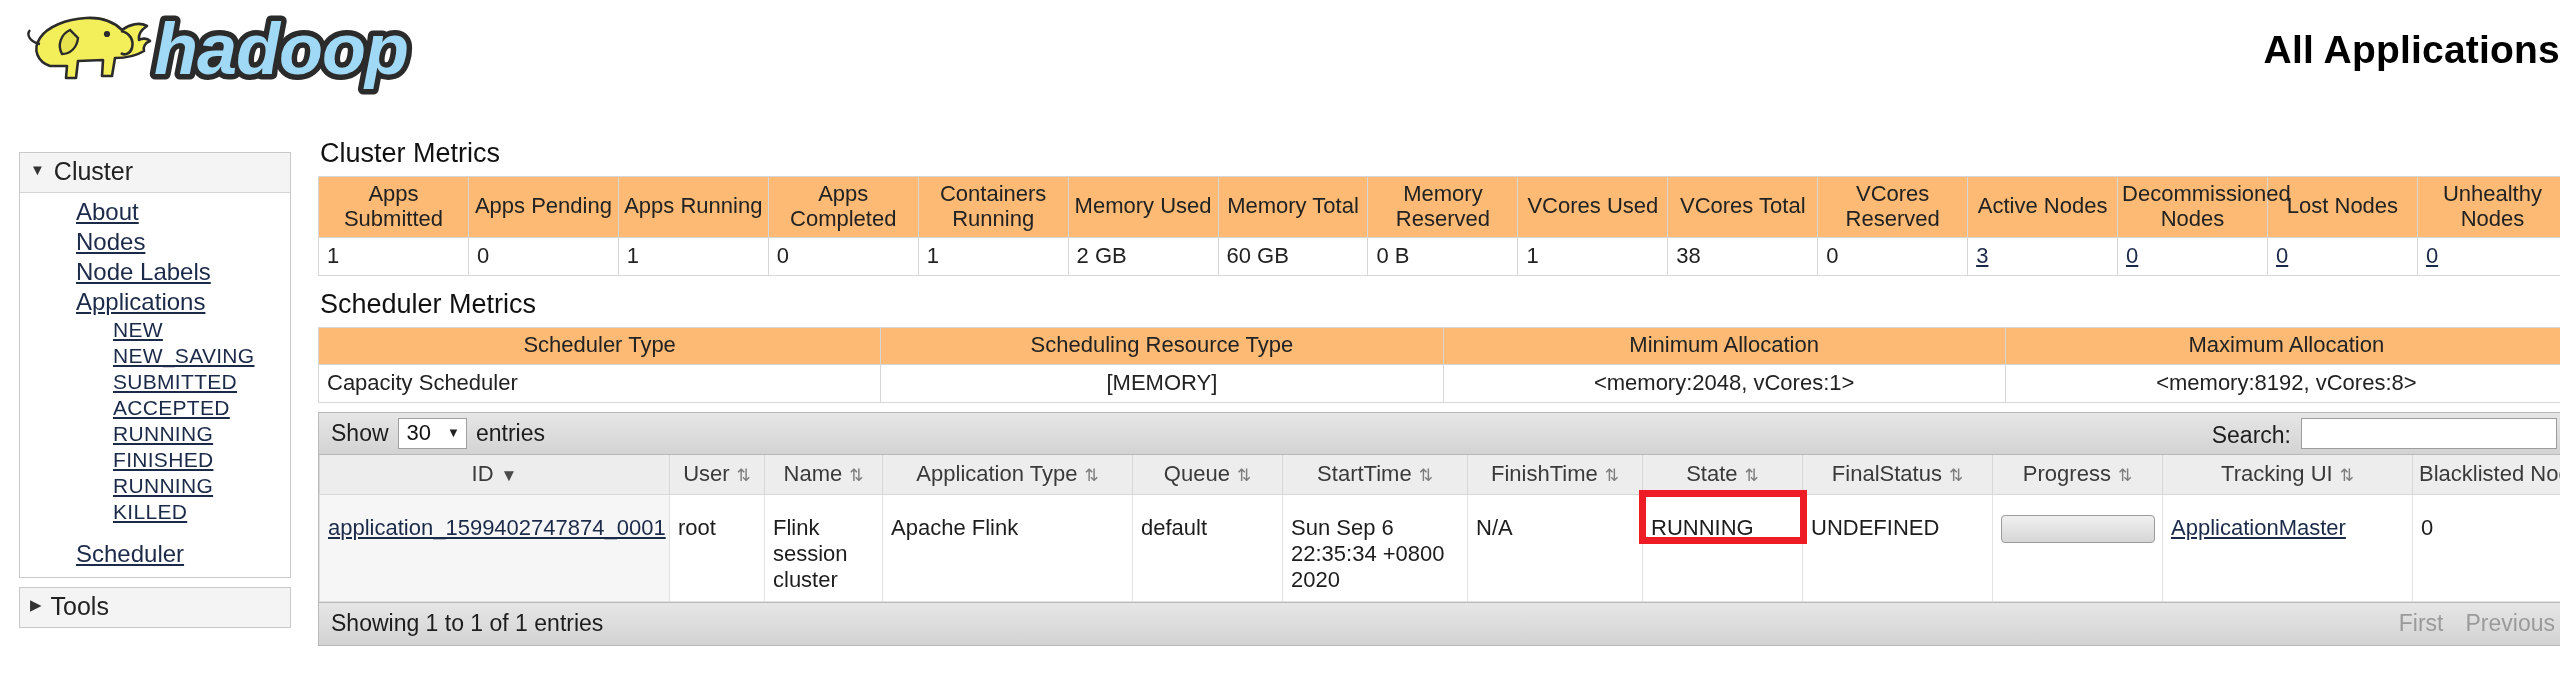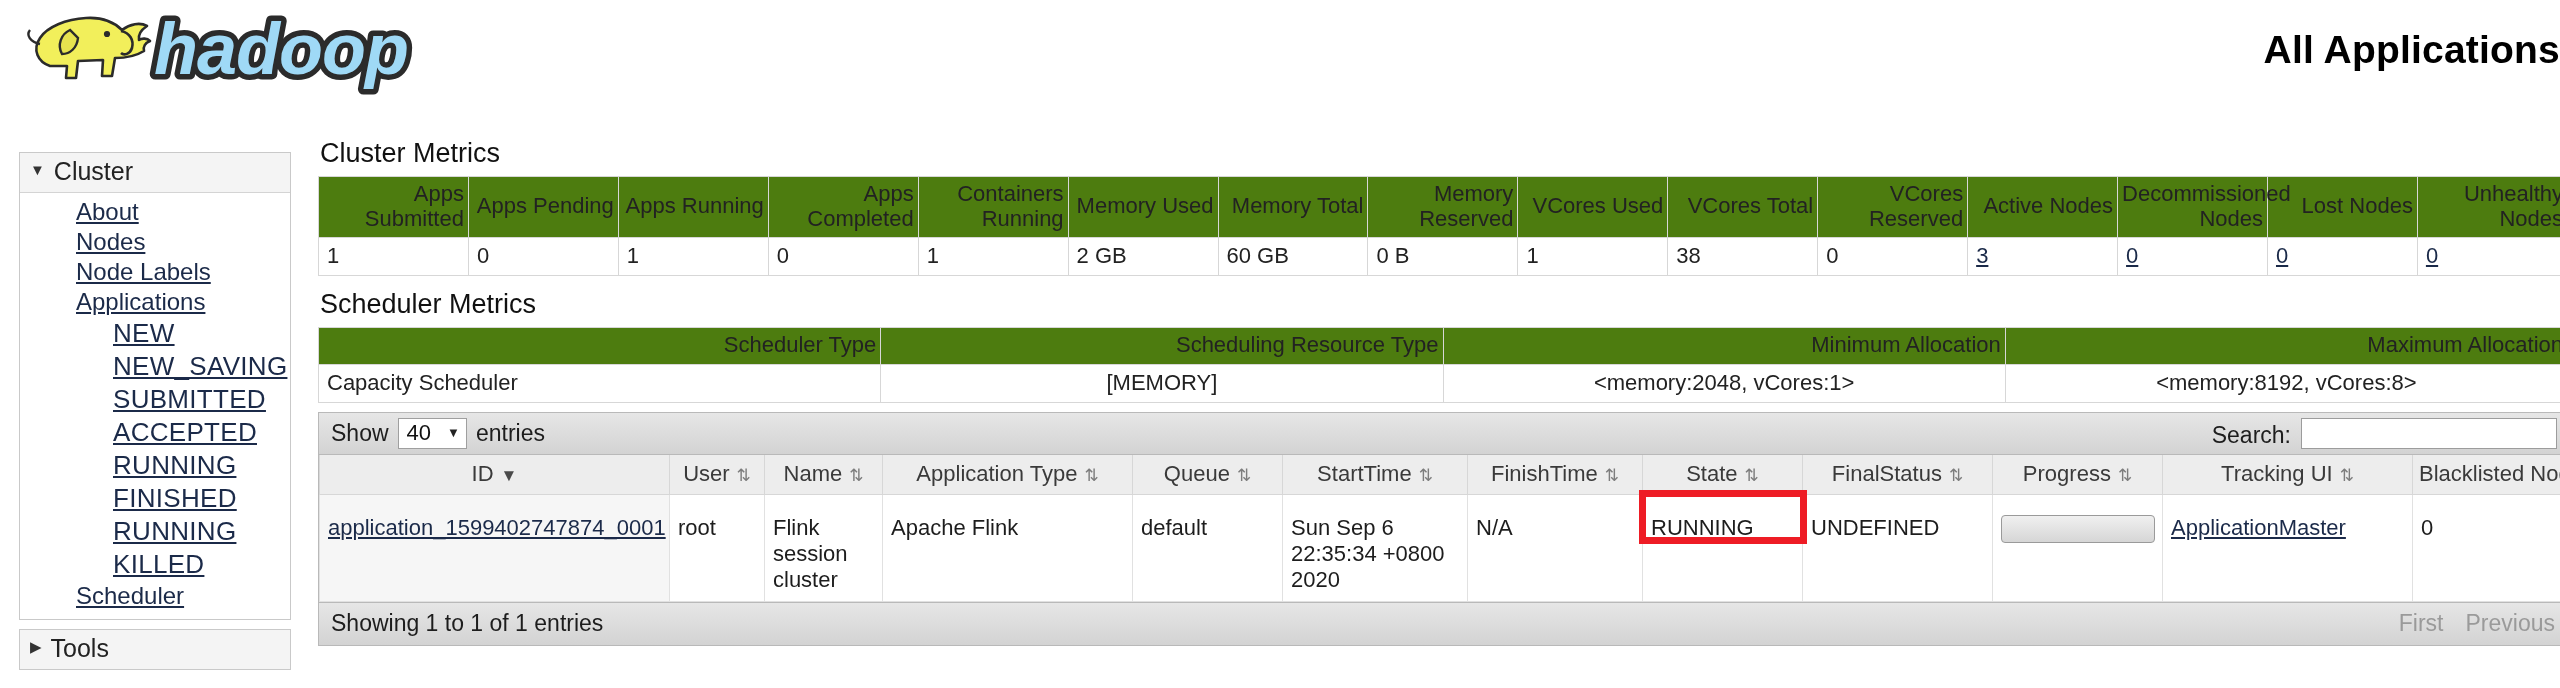--- a/index.html
+++ b/index.html
@@ -44,22 +44,22 @@
     display: block;
     font-size: 24px;
     color: #1b2a49;
     text-decoration: underline;
     padding: 1px 0 1px 0;
     margin-left: 56px;
     white-space: nowrap;
     width: max-content;
     cursor: pointer;
   }
-  .nav-link.state { font-size: 26px; margin-left: 93px; letter-spacing: 0.3px; }
-  .nav-link.spaced { }
+  .nav-link.state { font-size: 21px; margin-left: 93px; letter-spacing: 0.3px; }
+  .nav-link.spaced { margin-top: 14px; }
   .panel.tools .panel-head { border-bottom: none; }
 
   
   .main { position: absolute; left: 318px; top: 138px; width: 2250px; }
   .section-title {
     font-size: 27px; color: #111; margin: 0 0 7px 2px; font-weight: normal;
   }
   .section-title.second { margin-top: 13px; }
 
   table.grid {
@@ -68,22 +68,22 @@
     background: #fff;
     border: 1px solid #cfcfcf;
   }
   table.grid th, table.grid td {
     border: 1px solid #d7d7d7;
     font-weight: normal;
     font-size: 22px;
     color: #222;
   }
   table.grid th {
-    background: #4d7c0f;
-    text-align: right;
+    background: #fdba74;
+    text-align: center;
     padding: 5px 4px 6px 4px;
     line-height: 1.12;
   }
   table.grid td {
     background: #ffffff;
     text-align: left;
     padding: 5px 8px 6px 8px;
     white-space: nowrap;
   }
 
@@ -293,21 +293,21 @@
           </tr>
         </tbody>
     </table>
 
     <div class="apps-wrap">
 
       <div class="apps-toolbar">
         <div class="show-entries">
           <span>Show</span>
           <span class="sel">
-            <span>40</span>
+            <span>30</span>
             <span class="caret">▼</span>
           </span>
           <span>entries</span>
         </div>
         <div class="search-box">
           <span>Search:</span>
           <input class="search-input" type="text" value="" style="">
         </div>
       </div>
 

